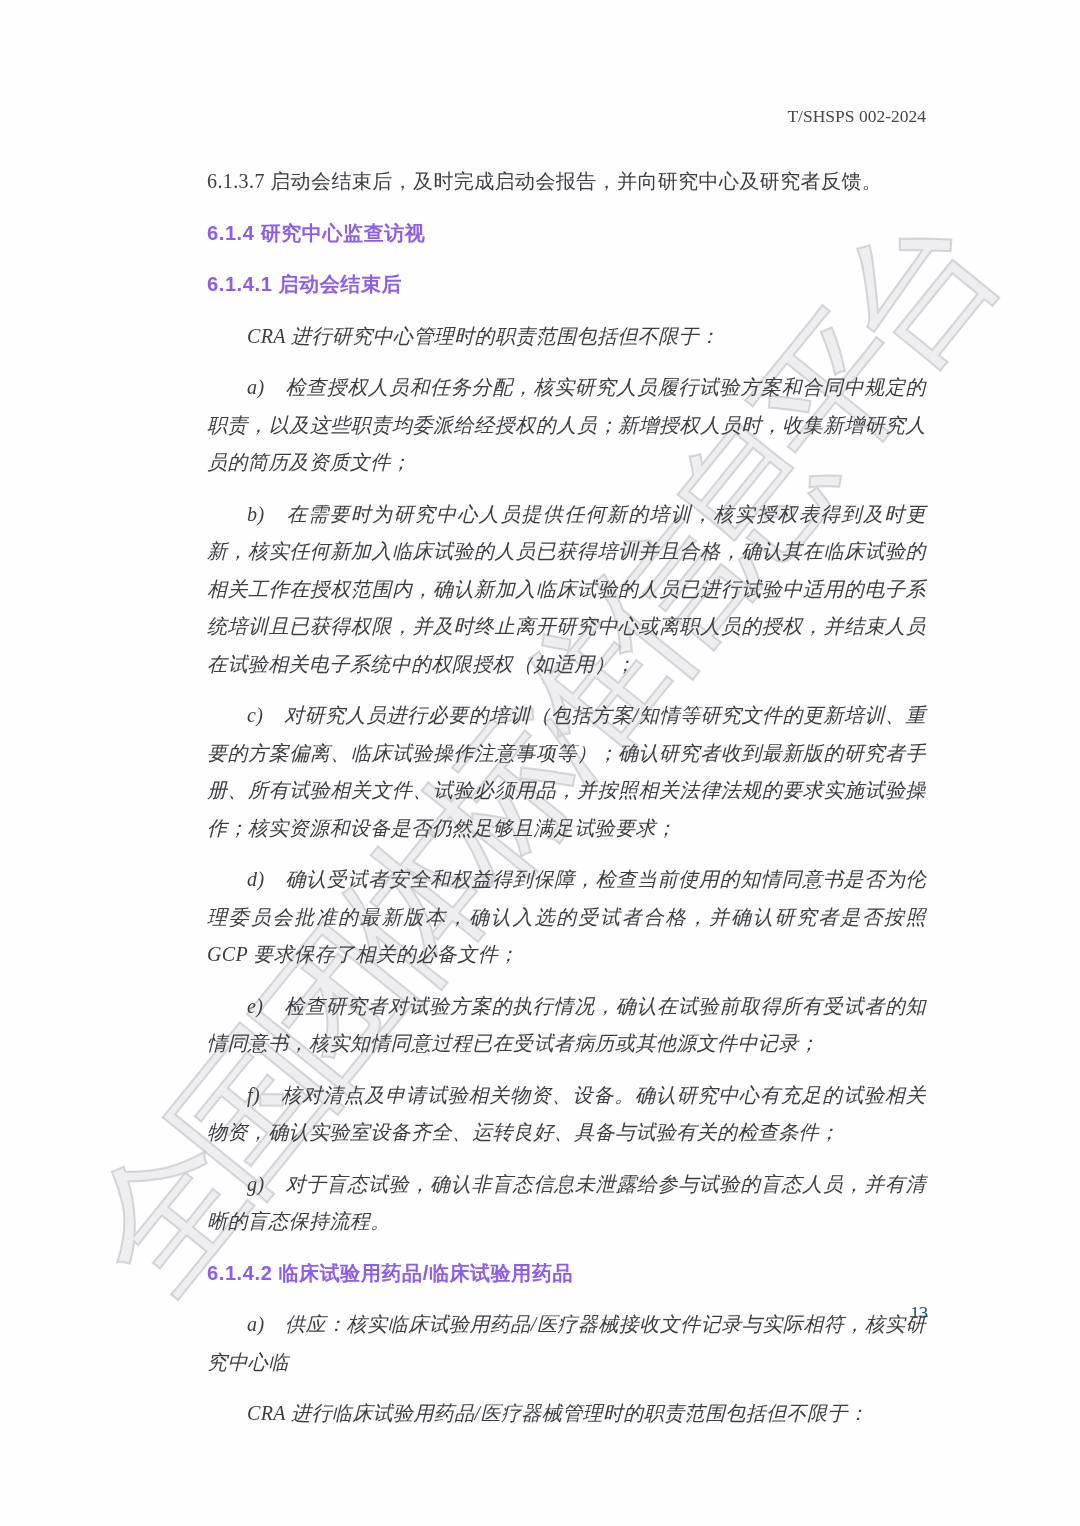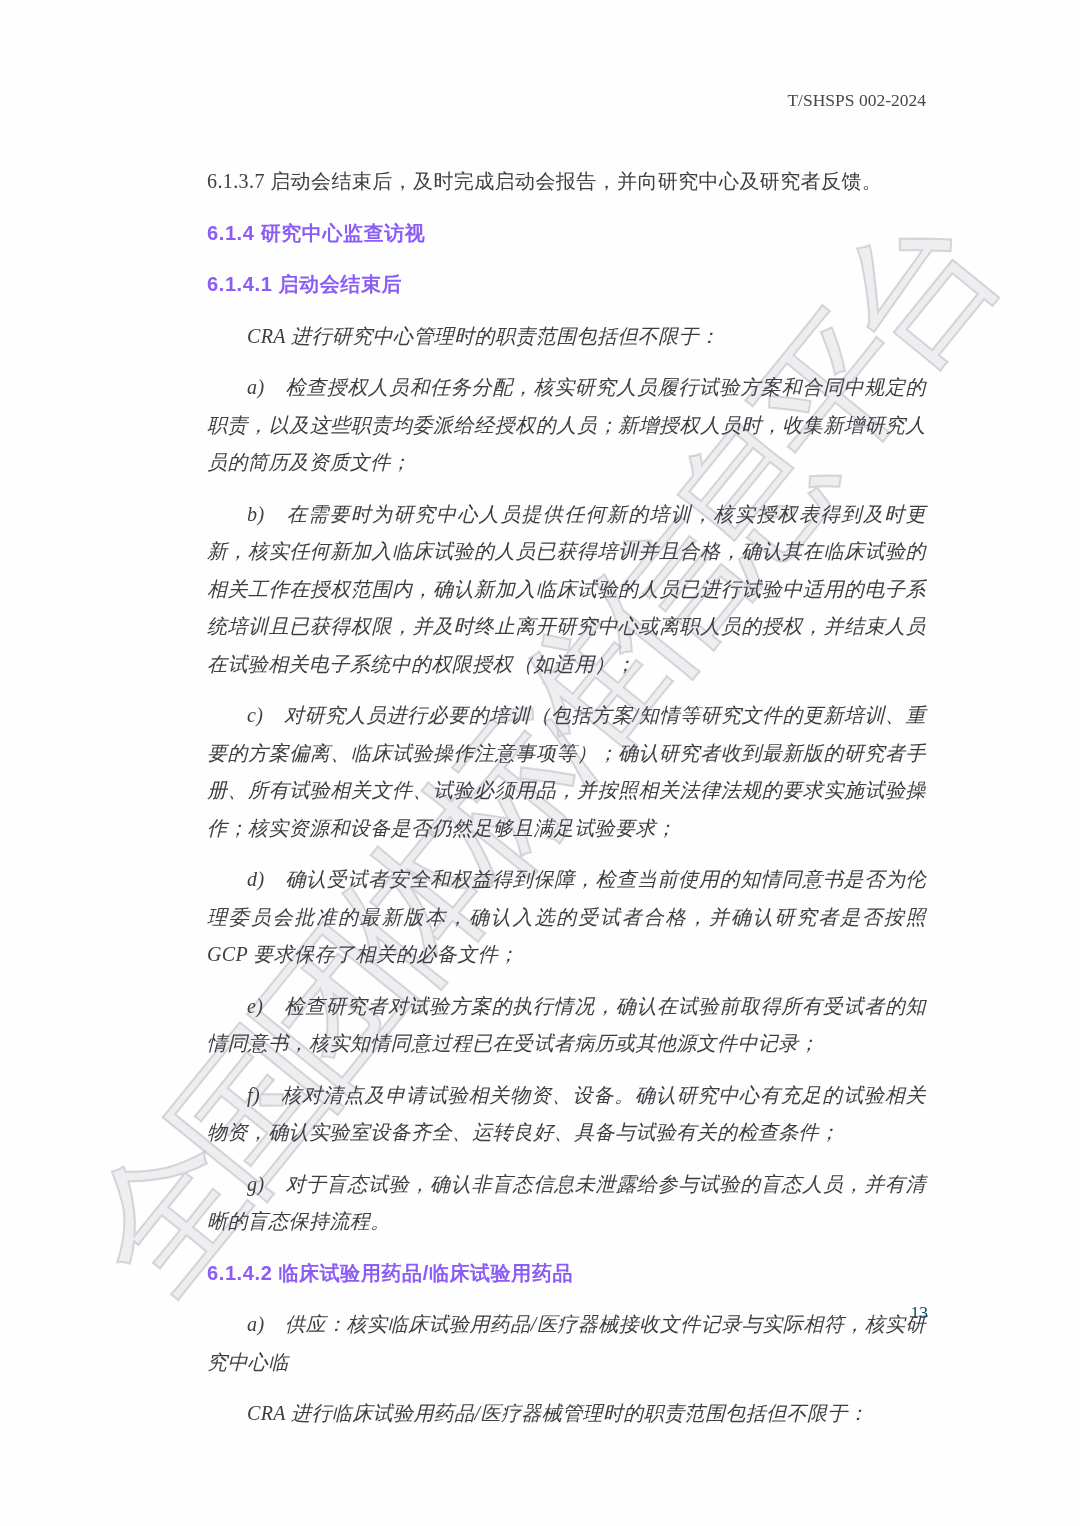--- a/index.html
+++ b/index.html
@@ -32,21 +32,21 @@
     font-size: 150px;
     letter-spacing: -18px;
     font-weight: 400;
     color: rgba(202, 202, 208, 0.30);
     -webkit-text-stroke: 2px rgba(176, 176, 184, 0.48);
     pointer-events: none;
     user-select: none;
   }
   .header-row {
     position: absolute;
-    top: 88px;
+    top: 104px;
     left: 207px;
     width: 719px;
     text-align: right;
     font-size: 17.5px;
     line-height: 24px;
     color: #46464c;
   }
   .content {
     position: absolute;
     top: 163px;

